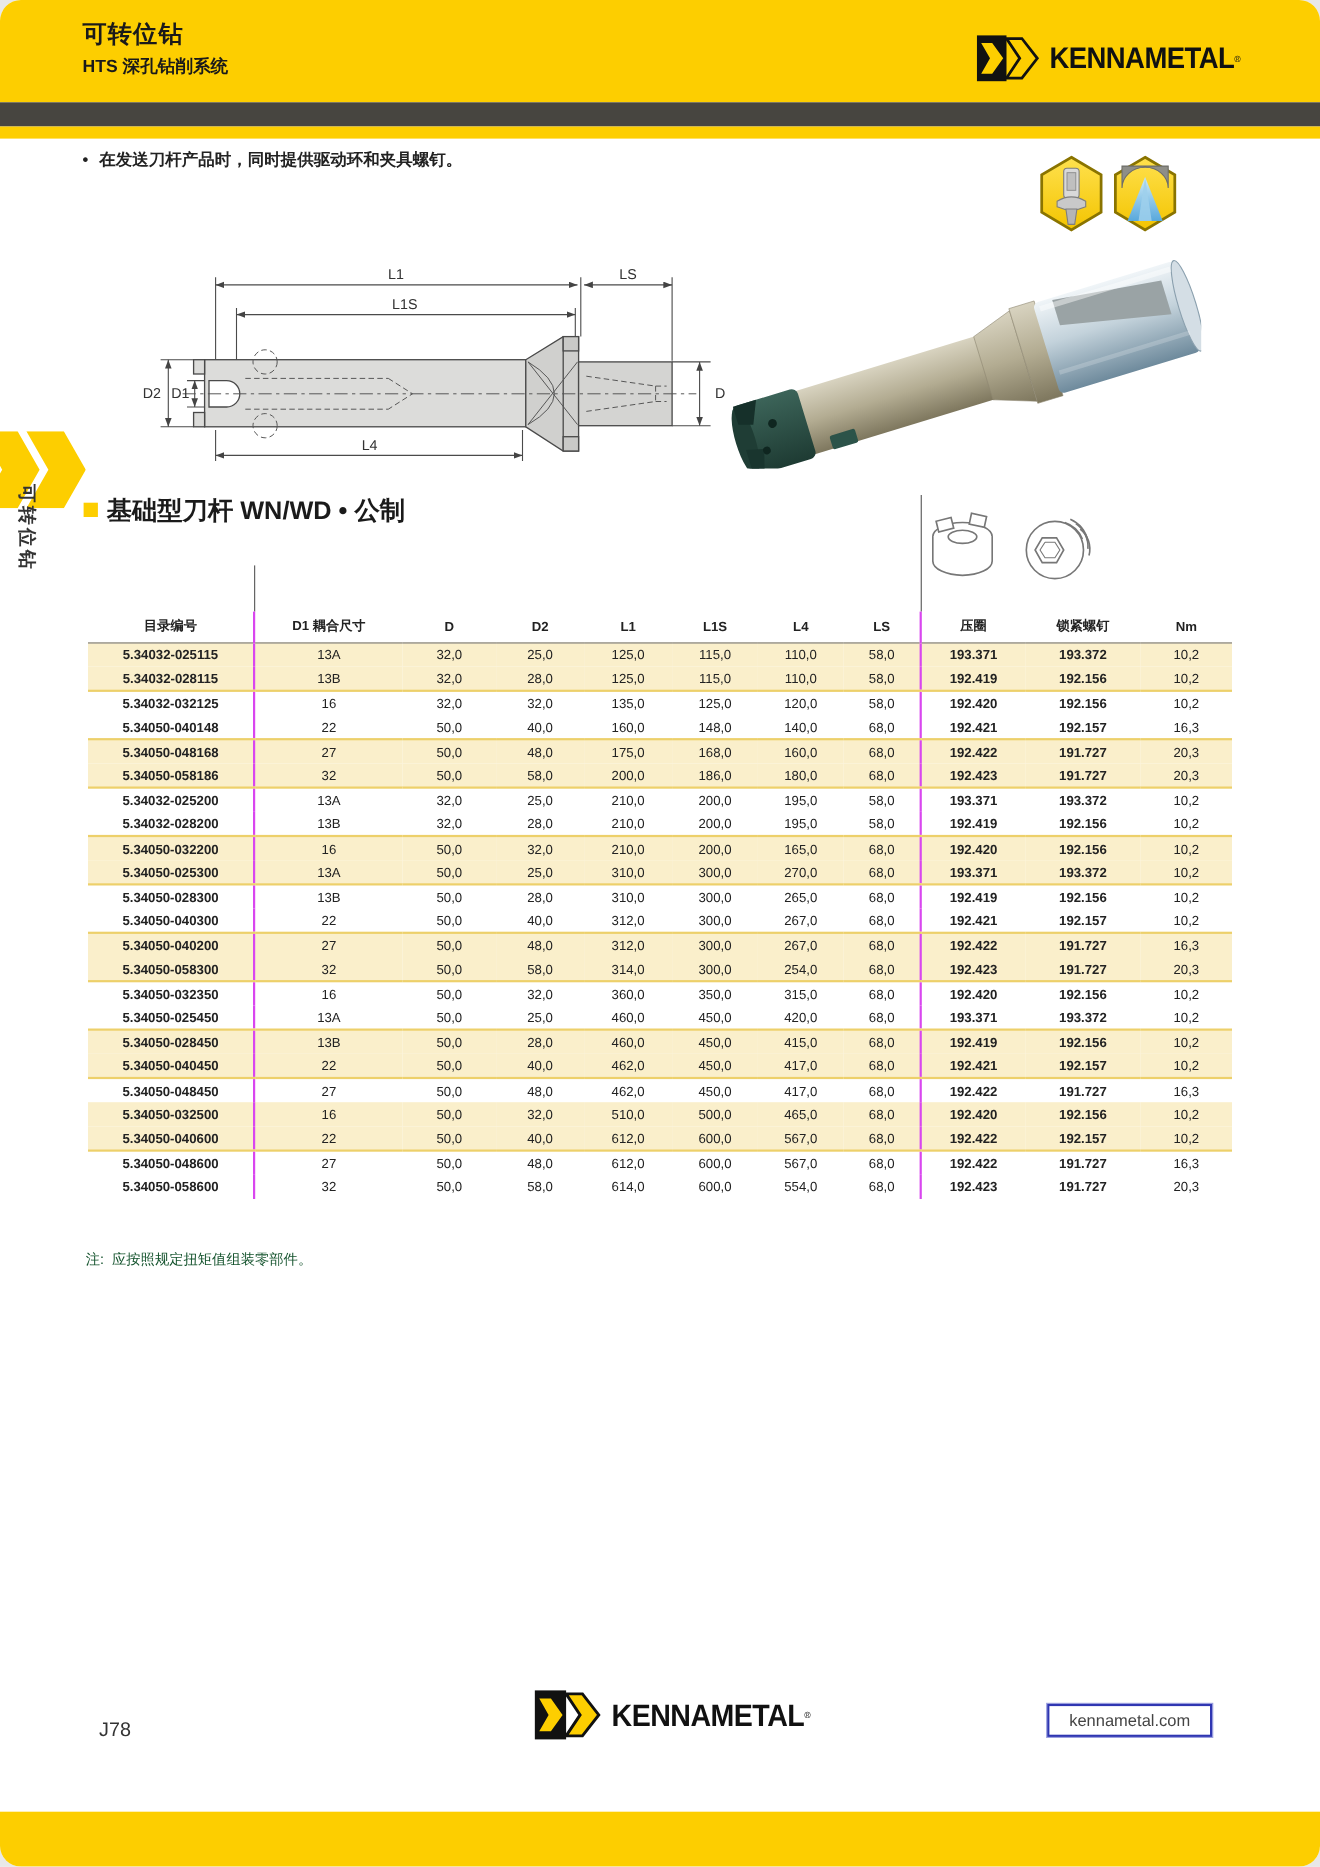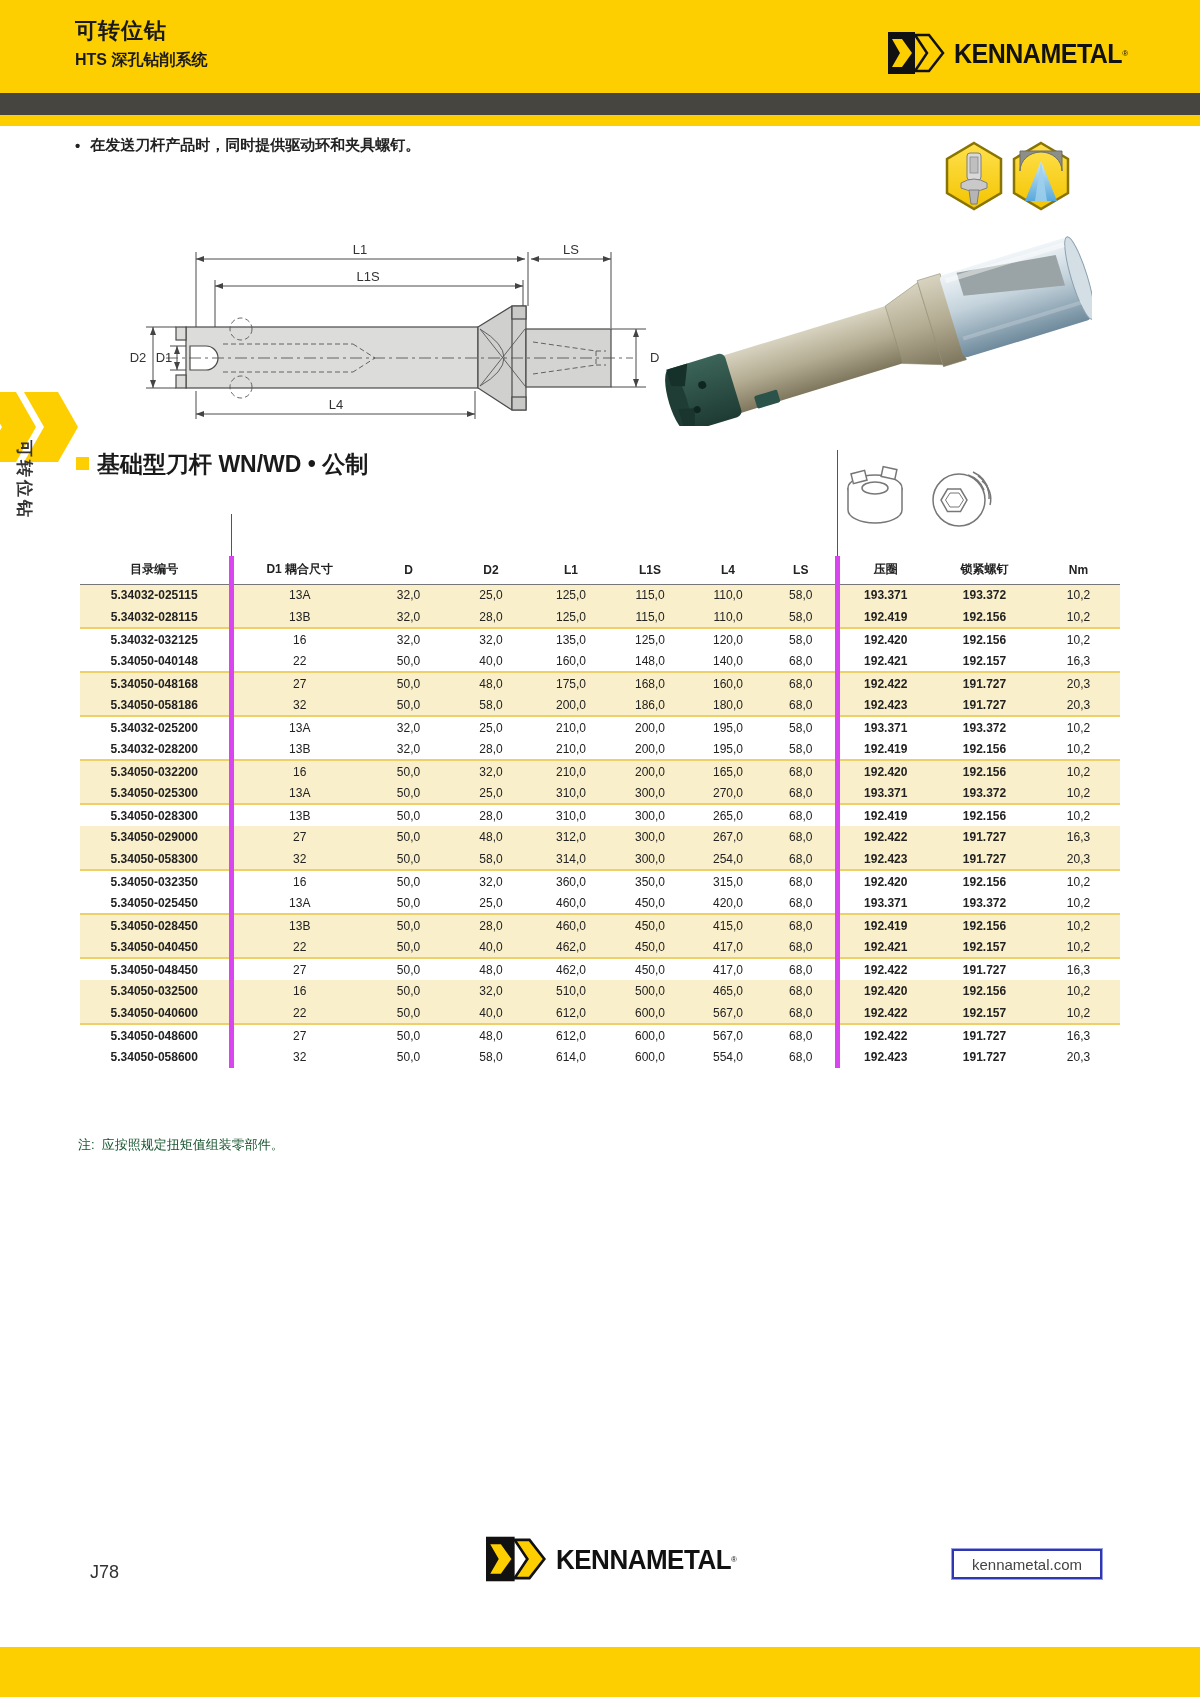--- a/index.html
+++ b/index.html
@@ -1,18 +1,18 @@
 <!DOCTYPE html>
 <html><head>
 <meta charset="utf-8">
 <style>
   * { margin:0; padding:0; box-sizing:border-box; }
   html,body { background:#e8e8e8; }
   body { font-family:"Liberation Sans","DejaVu Sans",sans-serif; color:#222; }
-  #page { position:relative; width:1200px; height:1697px; background:#fff; margin:0 auto; overflow:hidden; }
+  #page { position:relative; width:1200px; height:1697px; background:#fff; margin:0 auto; overflow:hidden;border-radius:19px; }
 
   
   .top-yellow { position:absolute; left:0; top:0; width:1200px; height:93px; background:#FDCE00; }
   .hd-title { position:absolute; left:75px; top:16px; font-size:22px; font-weight:bold; color:#1a1a1a; letter-spacing:1px; }
   .hd-sub   { position:absolute; left:75px; top:50px; font-size:16px; font-weight:bold; color:#1a1a1a; }
   .dark-bar { position:absolute; left:0; top:93px; width:1200px; height:22px; background:#474540; }
   .yellow-strip { position:absolute; left:0; top:115px; width:1200px; height:11px; background:#FDCE00; }
 
   
   .kn-logo { position:absolute; display:flex; align-items:center; }
@@ -48,21 +48,21 @@
   table.parts .c1 { width:135px; }
   table.parts .c2 { width:85px; }
   table.parts .c3 { width:80px; }
   table.parts .c4 { width:80px; }
   table.parts .c5 { width:78px; }
   table.parts .c6 { width:78px; }
   table.parts .c7 { width:70px; }
   table.parts .c8 { width:95px;margin-top:33px; }
   table.parts .c9 { width:105px; }
   table.parts .c10{ width:83px; }
-  table.parts .c1, table.parts .c8 { border-left:5px solid #d946ef; }
+  table.parts .c1, table.parts .c8 { border-left:2px solid #d946ef; }
   table.parts td.c0, table.parts td.c8, table.parts td.c9 { font-weight:bold; }
   tr.shaded { background:#FAEFCB; }
   tr.pair-end td { border-bottom:2px solid #EDD06A; }
 
   
   .note { position:absolute; left:78px; top:1136px; font-size:13px; color:#14532d; white-space:pre; }
 
   
   .page-num { position:absolute; left:90px; top:1562px; font-size:18px; color:#333; }
   .site-link { position:absolute; left:952px; top:1549px; width:150px; height:30px; border:2px solid #2F36B2;
@@ -423,22 +423,35 @@
           <td class="c2">50,0</td>
           <td class="c3">28,0</td>
           <td class="c4">310,0</td>
           <td class="c5">300,0</td>
           <td class="c6">265,0</td>
           <td class="c7">68,0</td>
           <td class="c8">192.419</td>
           <td class="c9">192.156</td>
           <td class="c10">10,2</td>
         </tr>
+        <tr class="pair-end">
+          <td class="c0">5.34050-040300</td>
+          <td class="c1">22</td>
+          <td class="c2">50,0</td>
+          <td class="c3">40,0</td>
+          <td class="c4">312,0</td>
+          <td class="c5">300,0</td>
+          <td class="c6">267,0</td>
+          <td class="c7">68,0</td>
+          <td class="c8">192.421</td>
+          <td class="c9">192.157</td>
+          <td class="c10">10,2</td>
+        </tr>
         <tr class="shaded">
-          <td class="c0">5.34050-029000</td>
+          <td class="c0">5.34050-040200</td>
           <td class="c1">27</td>
           <td class="c2">50,0</td>
           <td class="c3">48,0</td>
           <td class="c4">312,0</td>
           <td class="c5">300,0</td>
           <td class="c6">267,0</td>
           <td class="c7">68,0</td>
           <td class="c8">192.422</td>
           <td class="c9">191.727</td>
           <td class="c10">16,3</td>

